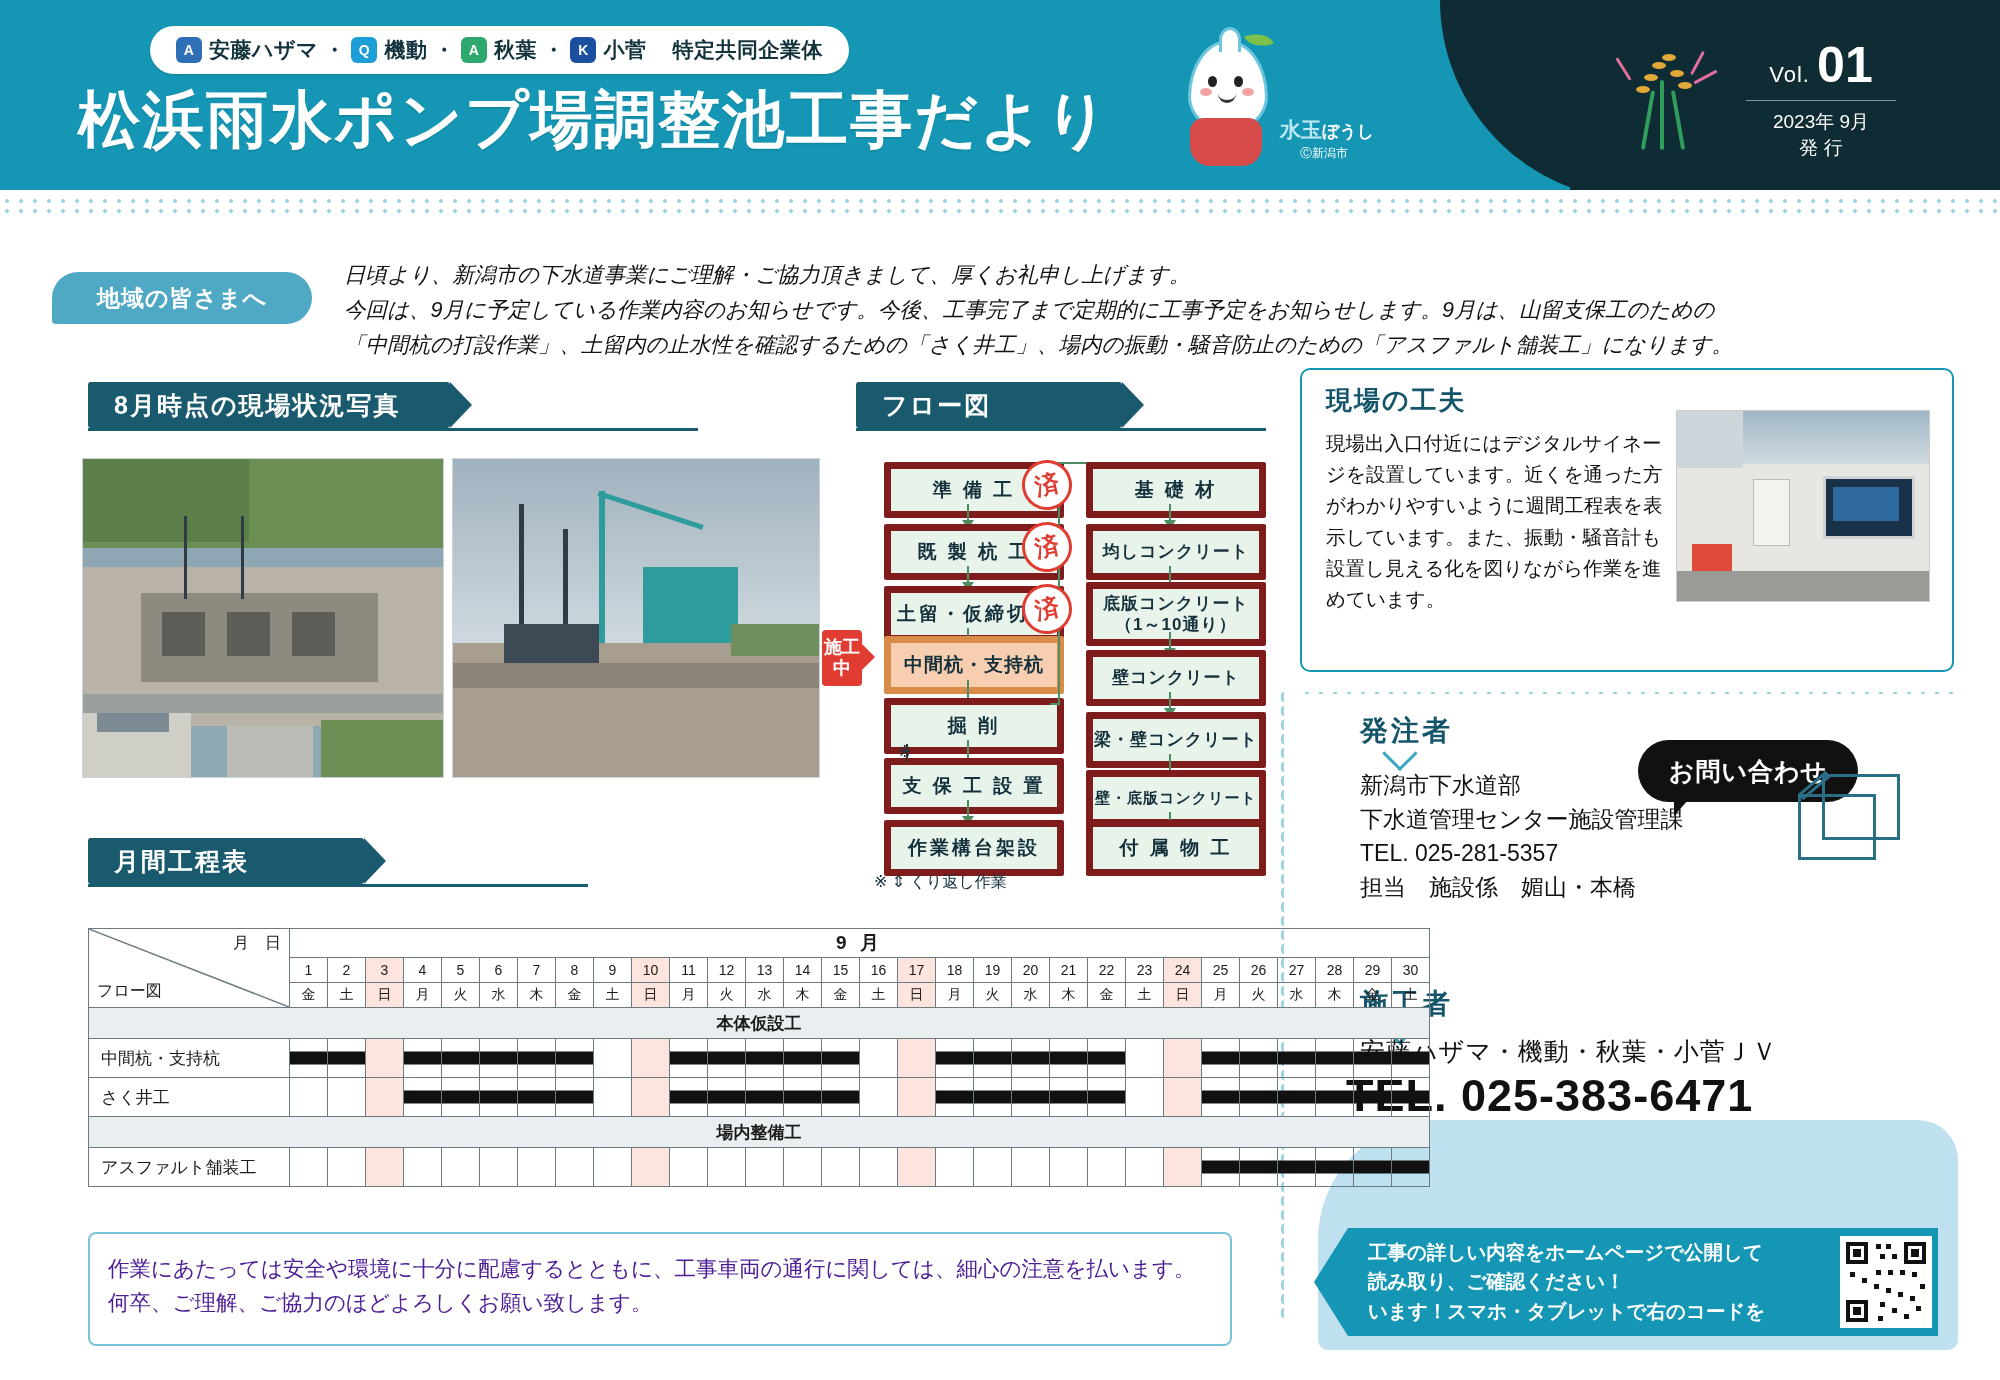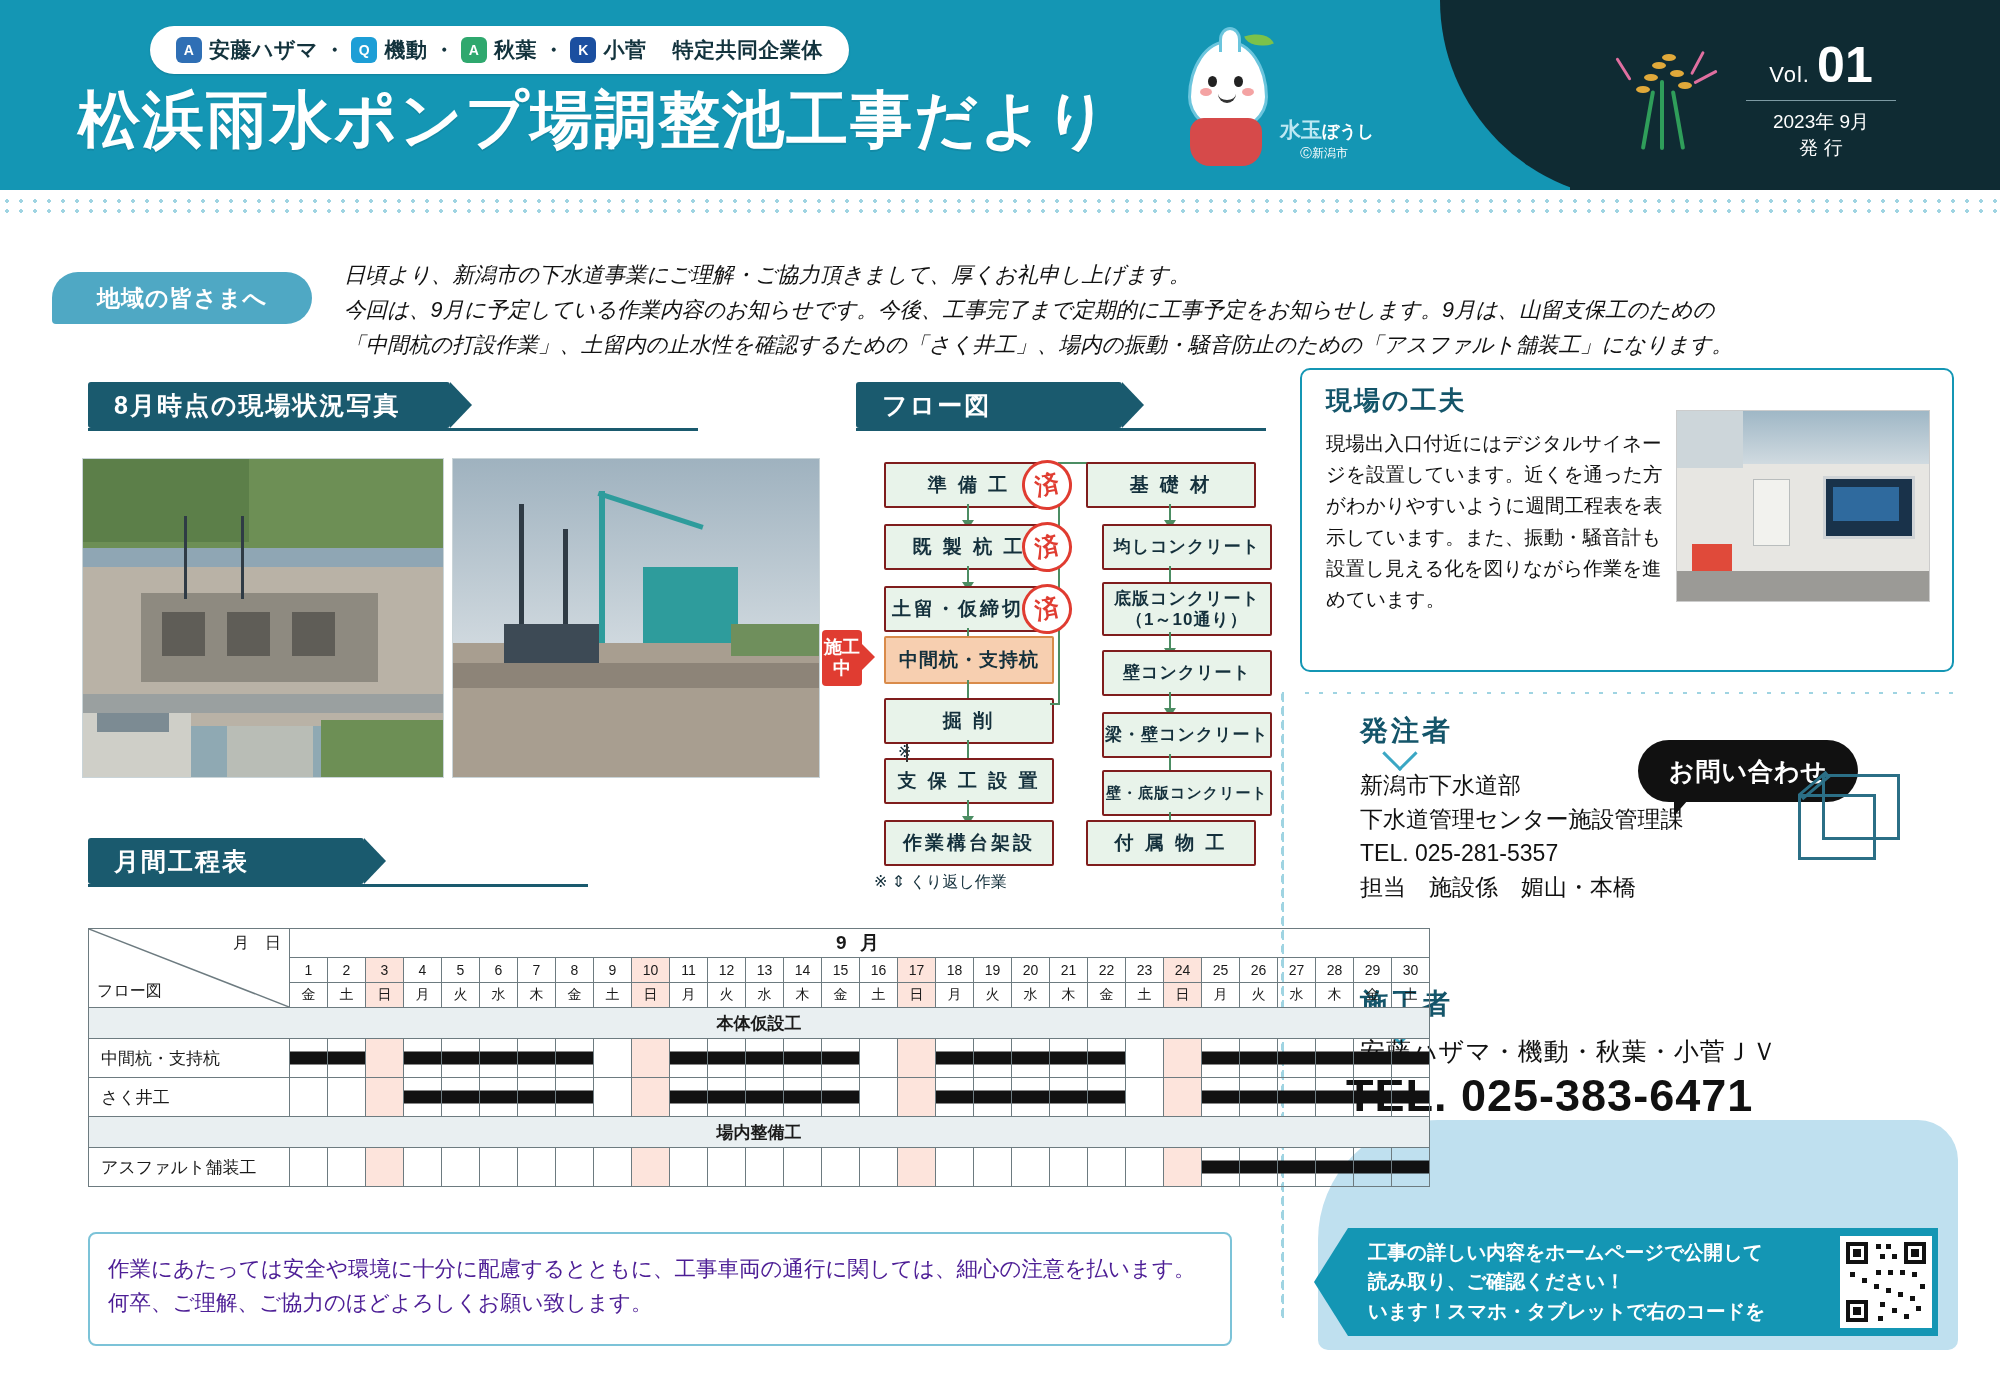--- a/index.html
+++ b/index.html
@@ -140,26 +140,26 @@
   .ph-green{position:absolute;background:#6d8f55;}
   .ph-road{position:absolute;background:#a8a49b;}
   .ph-dark{position:absolute;background:#6d6b63;}
   .ph-crane{position:absolute;background:#2f3b45;}
   .ph-teal{position:absolute;background:#2e9c9c;}
   .ph-house{position:absolute;background:#cfcfc8;}
   .ph-roof{position:absolute;background:#7c8b93;}
 
   
   .flow-box{
-    position:absolute;background:#e8f3ea;border:2px solid #7f1d1d;
+    position:absolute;background:#e8f3ea;border:7px solid #7f1d1d;
     display:flex;align-items:center;justify-content:center;
     font-size:19px;font-weight:bold;color:#14303c;letter-spacing:3px;
     border-radius:2px;text-align:center;line-height:1.25;
   }
-  .flow-box.small{font-size:17px;letter-spacing:1px;margin-left:16px;}
+  .flow-box.small{font-size:17px;letter-spacing:1px;}
   .flow-box.orange{background:#f7cfb0;border-color:#d98b4a;letter-spacing:1px;}
   .flow-arrow{position:absolute;width:2px;background:#4c8d63;}
   .flow-arrow:after{
     content:"";position:absolute;left:-5px;bottom:-9px;
     border-style:solid;border-width:9px 6px 0 6px;border-color:#4c8d63 transparent transparent transparent;
   }
   .stamp{
     position:absolute;width:44px;height:44px;border-radius:50%;
     border:3px solid #e03c31;color:#e03c31;font-weight:bold;font-size:24px;
     display:flex;align-items:center;justify-content:center;background:#fff;

